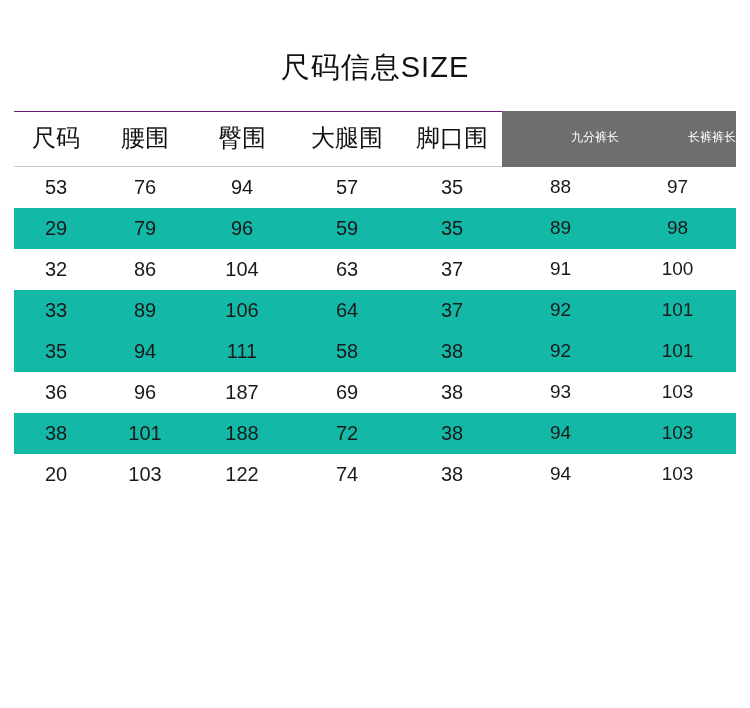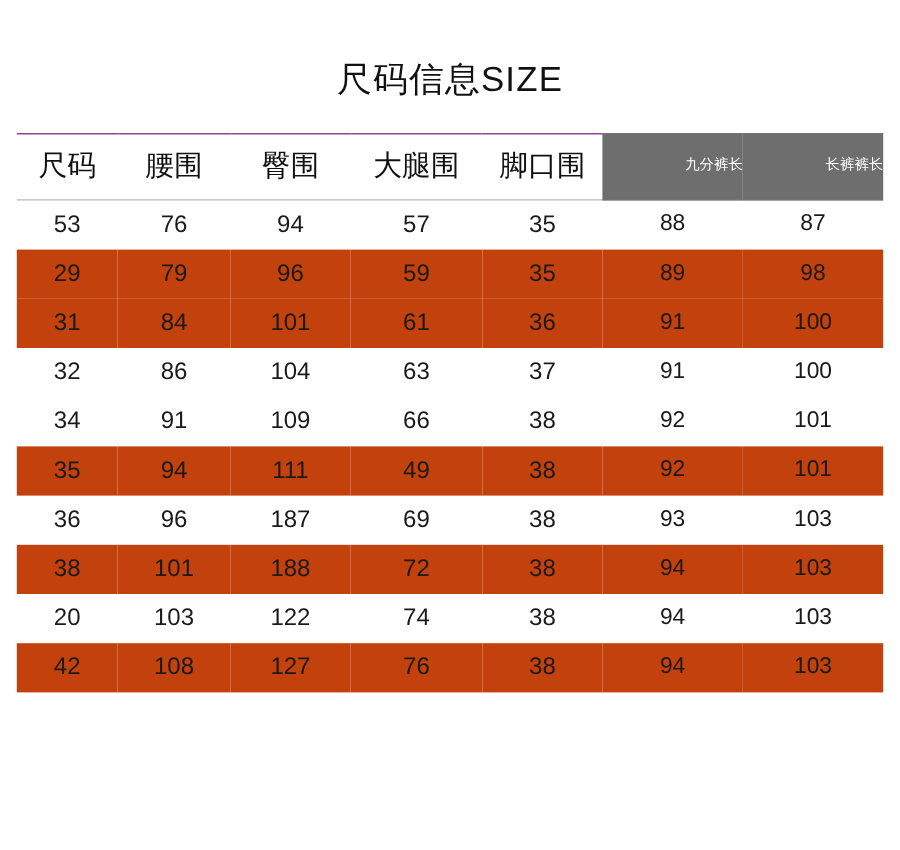--- a/index.html
+++ b/index.html
@@ -58,21 +58,21 @@
     text-align: right;
   }
   table.size-table tbody td {
     font-size: 20px;
     text-align: center;
     padding: 9px 0 9px 0;
     color: #1a1a1a;
     border: none;
   }
   table.size-table tbody tr.alt td {
-    background: #c2410c;
+    background: #14b8a6;
   }
   table.size-table tbody tr td.c5,
   table.size-table tbody tr td.c6 {
     font-size: 19px;
   }
   .col-0 { width: 84px; }
   .col-1 { width: 94px; }
   .col-2 { width: 100px; }
   .col-3 { width: 110px; }
   .col-4 { width: 100px; }
@@ -107,63 +107,54 @@
           </tr>
       </thead>
       <tbody id="body-rows">
           <tr>
             <td class="c0">53</td>
             <td class="c1">76</td>
             <td class="c2">94</td>
             <td class="c3">57</td>
             <td class="c4">35</td>
             <td class="c5">88</td>
-            <td class="c6">87</td>
+            <td class="c6">97</td>
           </tr>
           <tr class="alt">
             <td class="c0">29</td>
             <td class="c1">79</td>
             <td class="c2">96</td>
             <td class="c3">59</td>
             <td class="c4">35</td>
             <td class="c5">89</td>
             <td class="c6">98</td>
           </tr>
-          <tr class="alt">
-            <td class="c0">31</td>
-            <td class="c1">84</td>
-            <td class="c2">101</td>
-            <td class="c3">61</td>
-            <td class="c4">36</td>
-            <td class="c5">91</td>
-            <td class="c6">100</td>
-          </tr>
           <tr>
             <td class="c0">32</td>
             <td class="c1">86</td>
             <td class="c2">104</td>
             <td class="c3">63</td>
             <td class="c4">37</td>
             <td class="c5">91</td>
             <td class="c6">100</td>
           </tr>
-          <tr>
-            <td class="c0">34</td>
-            <td class="c1">91</td>
-            <td class="c2">109</td>
-            <td class="c3">66</td>
-            <td class="c4">38</td>
+          <tr class="alt">
+            <td class="c0">33</td>
+            <td class="c1">89</td>
+            <td class="c2">106</td>
+            <td class="c3">64</td>
+            <td class="c4">37</td>
             <td class="c5">92</td>
             <td class="c6">101</td>
           </tr>
           <tr class="alt">
             <td class="c0">35</td>
             <td class="c1">94</td>
             <td class="c2">111</td>
-            <td class="c3">49</td>
+            <td class="c3">58</td>
             <td class="c4">38</td>
             <td class="c5">92</td>
             <td class="c6">101</td>
           </tr>
           <tr>
             <td class="c0">36</td>
             <td class="c1">96</td>
             <td class="c2">187</td>
             <td class="c3">69</td>
             <td class="c4">38</td>
@@ -181,25 +172,16 @@
           </tr>
           <tr>
             <td class="c0">20</td>
             <td class="c1">103</td>
             <td class="c2">122</td>
             <td class="c3">74</td>
             <td class="c4">38</td>
             <td class="c5">94</td>
             <td class="c6">103</td>
           </tr>
-          <tr class="alt">
-            <td class="c0">42</td>
-            <td class="c1">108</td>
-            <td class="c2">127</td>
-            <td class="c3">76</td>
-            <td class="c4">38</td>
-            <td class="c5">94</td>
-            <td class="c6">103</td>
-          </tr>
         </tbody>
     </table>
   </div>
 </div>
 
 </body></html>

